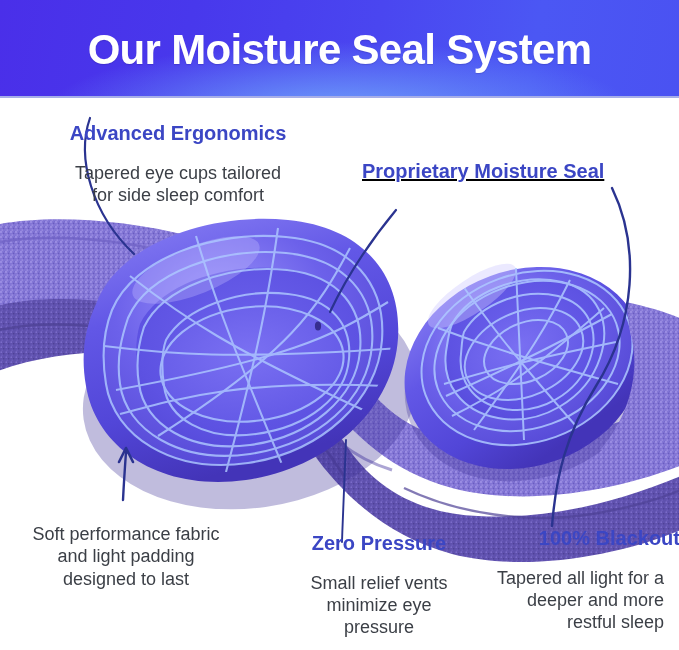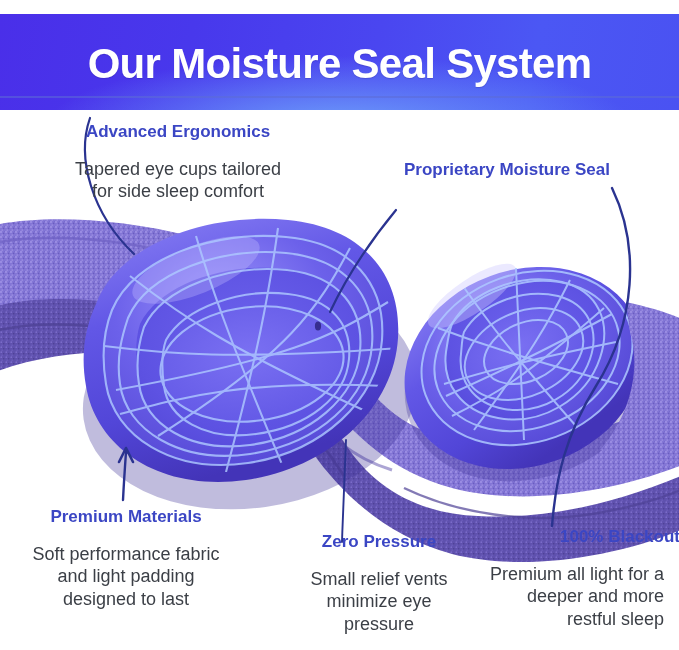--- a/index.html
+++ b/index.html
@@ -16,21 +16,21 @@
     width: 679px;
     height: 650px;
     background: #ffffff;
     overflow: hidden;
   }
 
   
   .banner {
     position: absolute;
     left: 0;
-    top: 14px;
+    top: 0;
     width: 679px;
     height: 96px;
     background:
       radial-gradient(ellipse 70% 120% at 50% 118%, #6ea0fb 0%, rgba(110,160,251,0) 62%),
       linear-gradient(100deg, #4a2fe9 0%, #4838ec 28%, #4a46f0 55%, #4b57f4 78%, #4a52f2 100%);
   }
   .banner-title {
     position: absolute;
     left: 0;
     top: 0;
@@ -57,36 +57,36 @@
     height: 2px;
     background: #5c6bd6;
     opacity: 0.55;
   }
 
   
   .callout { position: absolute; }
   .callout .c-title {
     color: #3b46c4;
     font-weight: bold;
-    font-size: 17px;
+    font-size: 20px;
     line-height: 1.18;
     white-space: nowrap;
     margin: 0 0 2px 0;
   }
   .callout .c-body {
     color: #3b3f46;
     font-size: 18px;
     line-height: 1.24;
     margin: 16px;
     white-space: pre-line;
   }
   .callout.center { text-align: center; }
 
   #callout-ergonomics { left: 28px; top: 122px; width: 300px; text-align: center; }
-  #callout-moisture  { left: 362px; top: 160px; width: 290px; text-align: center; }
+  #callout-moisture  { left: 362px; top: 160px; width: 290px; text-align: left; text-decoration: underline; }
   #callout-premium   { left: 2px;   top: 507px; width: 248px; text-align: center; }
   #callout-zero      { left: 274px; top: 532px; width: 210px; text-align: center; }
   #callout-blackout  { left: 452px; top: 527px; width: 228px; text-align: right; }
 
   
   #stage {
     position: absolute;
     left: 0;
     top: 96px;
     width: 679px;
@@ -292,33 +292,32 @@
     <p class="c-title">Advanced Ergonomics</p>
     <p class="c-body">Tapered eye cups tailored
 for side sleep comfort</p>
   </div>
 
   <div class="callout center" id="callout-moisture">
     <p class="c-title">Proprietary Moisture Seal</p>
   </div>
 
   <div class="callout center" id="callout-premium">
-    <p class="c-title">Premium Materials</p>
     <p class="c-body">Soft performance fabric
 and light padding
 designed to last</p>
   </div>
 
   <div class="callout center" id="callout-zero">
     <p class="c-title">Zero Pressure</p>
     <p class="c-body">Small relief vents
 minimize eye
 pressure</p>
   </div>
 
   <div class="callout center" id="callout-blackout">
     <p class="c-title">100% Blackout</p>
-    <p class="c-body">Premium all light for a
+    <p class="c-body">Tapered all light for a
 deeper and more
 restful sleep</p>
   </div>
 
 </div>
 
 </body></html>

